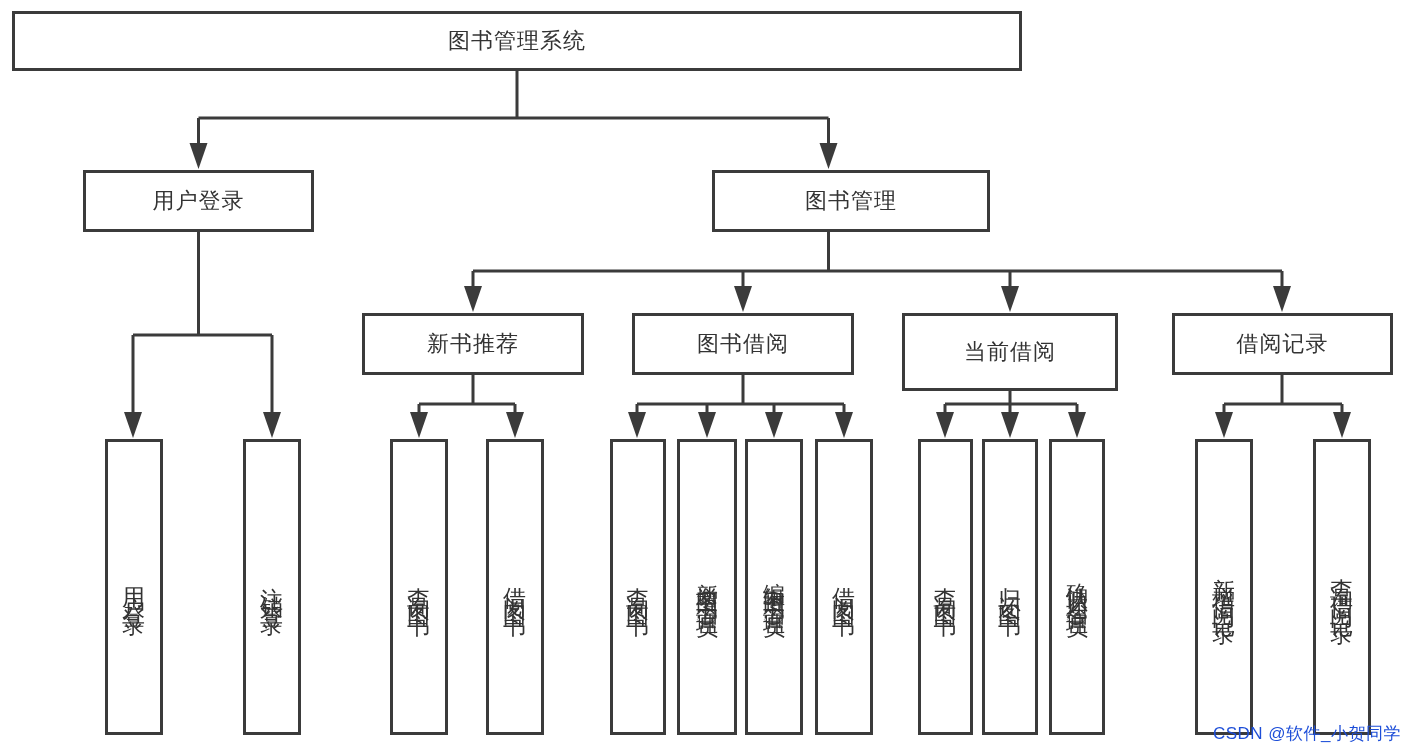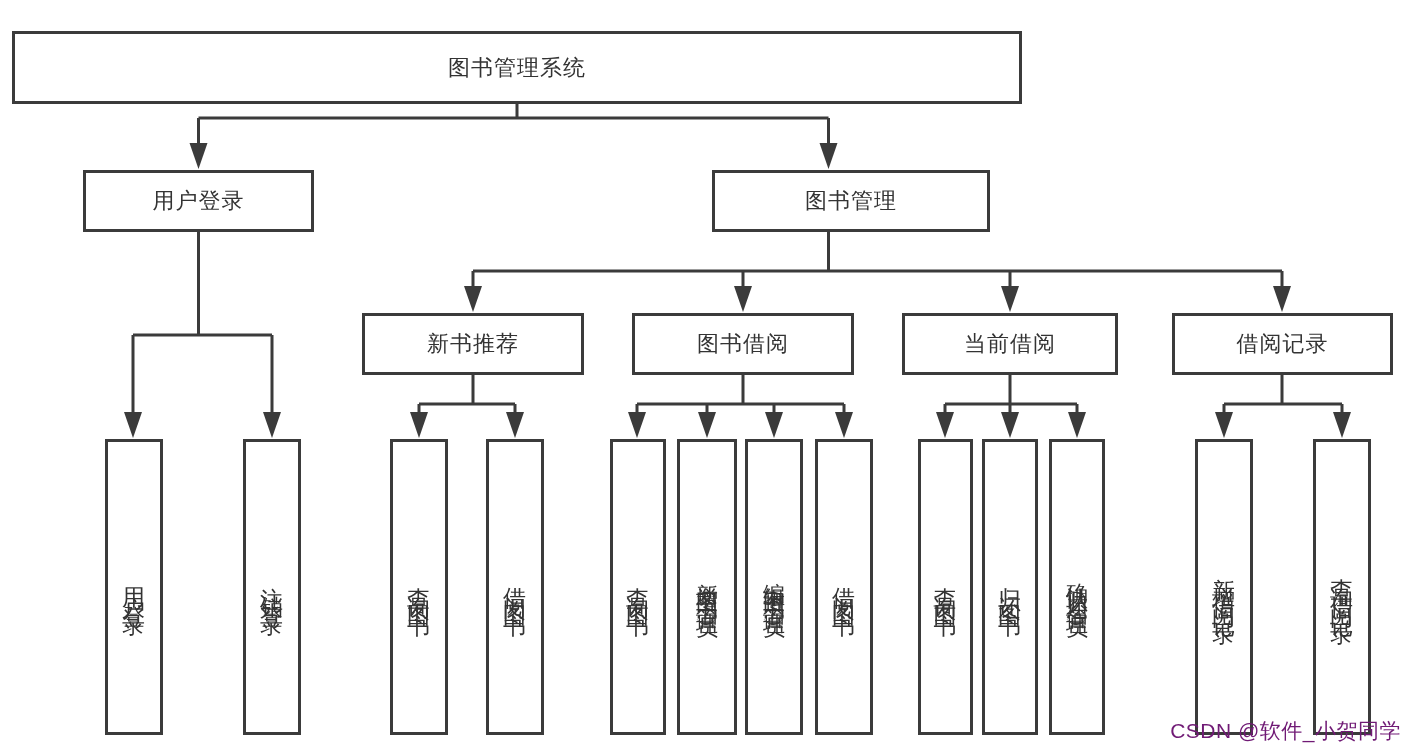--- a/index.html
+++ b/index.html
@@ -27,22 +27,22 @@
     text-align:center;
     font-size:23px;
     letter-spacing:9px;
     line-height:50px;
     display:flex;align-items:center;justify-content:center;
   }
   .vnode.dense{font-size:22px;letter-spacing:5px;}
   .watermark{
     position:absolute;
     right:4px;bottom:2px;
-    color:#701a75;
-    font-size:21px;
+    color:#1d4ed8;
+    font-size:17px;
     letter-spacing:0.5px;
     white-space:nowrap;
   }
 </style>
 </head>
 <body>
 
 <div class="canvas">
 
   <svg class="connectors" viewBox="0 0 1405 747" xmlns="http://www.w3.org/2000/svg">
@@ -85,38 +85,38 @@
 
       <polygon points="936,412 954,412 945,438"></polygon>
       <polygon points="1001,412 1019,412 1010,438"></polygon>
       <polygon points="1068,412 1086,412 1077,438"></polygon>
 
       <polygon points="1215,412 1233,412 1224,438"></polygon>
       <polygon points="1333,412 1351,412 1342,438"></polygon>
     </g>
   </svg>
 
-  <div class="node hnode" style="left:12px;top:31px;width:1010px;height:73px">
+  <div class="node hnode" style="left:12px;top:11px;width:1010px;height:60px">
     <span>图书管理系统</span>
   </div>
 
   <div class="node hnode" style="left:83px;top:170px;width:231px;height:62px">
     <span>用户登录</span>
   </div>
   <div class="node hnode" style="left:712px;top:170px;width:278px;height:62px">
     <span>图书管理</span>
   </div>
 
   <div class="node hnode" style="left:362px;top:313px;width:222px;height:62px">
     <span>新书推荐</span>
   </div>
   <div class="node hnode" style="left:632px;top:313px;width:222px;height:62px">
     <span>图书借阅</span>
   </div>
-  <div class="node hnode" style="left:902px;top:313px;width:216px;height:62px">
+  <div class="node hnode" style="left:902px;top:313px;width:216px;height:78px">
     <span>当前借阅</span>
   </div>
   <div class="node hnode" style="left:1172px;top:313px;width:221px;height:62px">
     <span>借阅记录</span>
   </div>
 
   <div class="node vnode" style="left:105px;top:439px;width:58px;height:296px">
     <span>用户登录</span>
   </div>
   <div class="node vnode" style="left:243px;top:439px;width:58px;height:296px">

